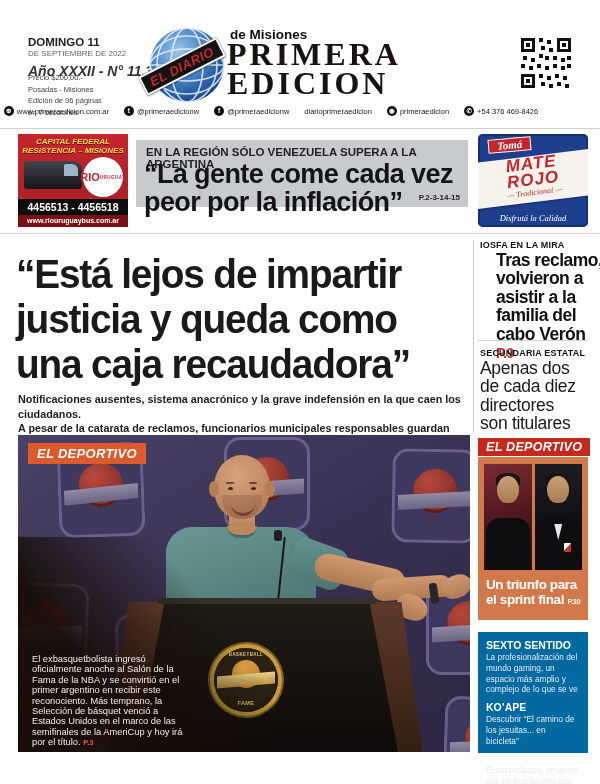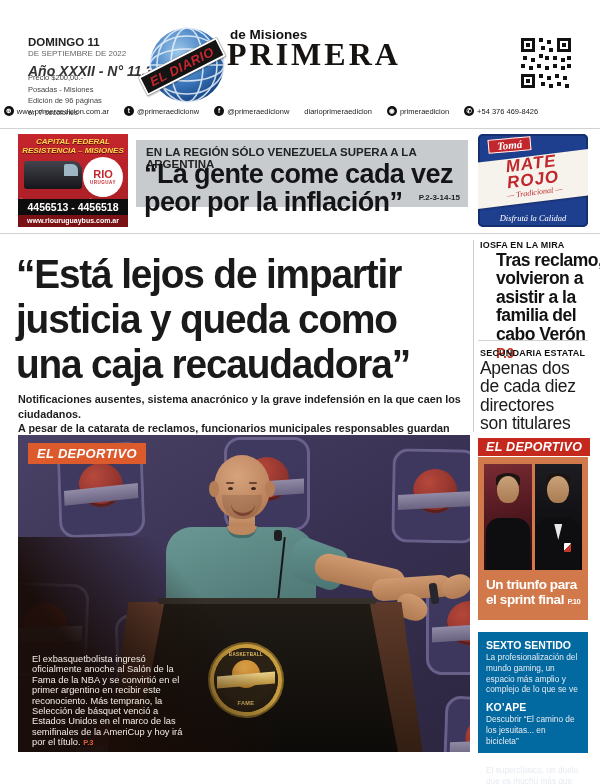--- a/index.html
+++ b/index.html
@@ -31,21 +31,21 @@
   .bus{left:18px;top:134px;width:110px;height:93px;background:linear-gradient(#c5252d,#a31d24);overflow:hidden;}
   .bus-top{position:absolute;left:0;top:3px;width:110px;text-align:center;color:#ffd94d;
            font-size:8px;font-weight:bold;font-style:italic;line-height:1.15;
            text-shadow:0 1px 0 #5e0d10;}
   .bus-img{position:absolute;left:6px;top:27px;width:58px;height:28px;border-radius:3px 9px 3px 3px;
            background:linear-gradient(#43434c,#15151a);}
   .bus-glass{position:absolute;left:40px;top:3px;width:14px;height:12px;background:#9fb6c4;border-radius:2px 6px 0 0;}
   .bus-swoosh{position:absolute;left:2px;top:56px;width:72px;height:12px;border-bottom:2px solid #eee;
               border-radius:50%;opacity:.65;}
   .rio{position:absolute;right:7px;top:25px;width:36px;height:36px;border-radius:50%;background:#fff;
-       display:flex;flex-direction:column;align-items:center;justify-content:center;box-shadow:0 0 0 2px #fff;}
+       display:flex;flex-direction:row;align-items:center;justify-content:center;box-shadow:0 0 0 2px #fff;}
   .rio-b{font-size:11px;font-weight:bold;color:#c1272d;line-height:1;}
   .rio-s{font-size:4.5px;font-weight:bold;color:#c1272d;letter-spacing:.5px;}
   .bus-ph{position:absolute;left:0;bottom:12px;width:110px;background:#0d0d0d;color:#fff;text-align:center;
           font-size:10.5px;font-weight:bold;padding:2px 0;}
   .bus-url{position:absolute;left:0;bottom:0;width:110px;height:12px;background:#7a1115;color:#fff;
            text-align:center;font-size:7px;font-weight:bold;line-height:12px;}
   .headbox{left:136px;top:140px;width:332px;height:67px;background:#c7cbce;}
   .hb-kicker{position:absolute;left:10px;top:6px;font-size:11.5px;font-weight:bold;color:#222;}
   .hb-head{position:absolute;left:8px;top:20px;font-size:27px;font-weight:bold;line-height:1.04;
            letter-spacing:-0.6px;color:#141417;}
@@ -182,21 +182,21 @@
     <g stroke="#eaf2fa" stroke-width="1.6" fill="none" opacity="0.85">
       <ellipse cx="39" cy="39" rx="16" ry="37"></ellipse>
       <ellipse cx="39" cy="39" rx="30" ry="37"></ellipse>
       <line x1="2" y1="39" x2="76" y2="39"></line>
       <ellipse cx="39" cy="39" rx="37" ry="16"></ellipse>
       <ellipse cx="39" cy="39" rx="37" ry="29"></ellipse>
     </g>
   </svg>
   <div class="abs ribbon">EL DIARIO</div>
   <div class="abs m-region">de Misiones</div>
-  <div class="abs m-title"><span>PRIMERA</span><br></div>
+  <div class="abs m-title"><span>PRIMERA</span><br><span>EDICION</span></div>
 
   <svg class="abs qr" viewBox="0 0 54 54">
     <rect width="54" height="54" fill="#fff"></rect>
     <g fill="#111">
       <rect x="2" y="2" width="14" height="14"></rect>
         <rect x="38" y="2" width="14" height="14"></rect>
       <rect x="2" y="38" width="14" height="14"></rect>
       <rect x="5" y="5" width="8" height="8" fill="#fff"></rect>
         <rect x="41" y="5" width="8" height="8" fill="#fff"></rect>
       <rect x="5" y="41" width="8" height="8" fill="#fff"></rect>

